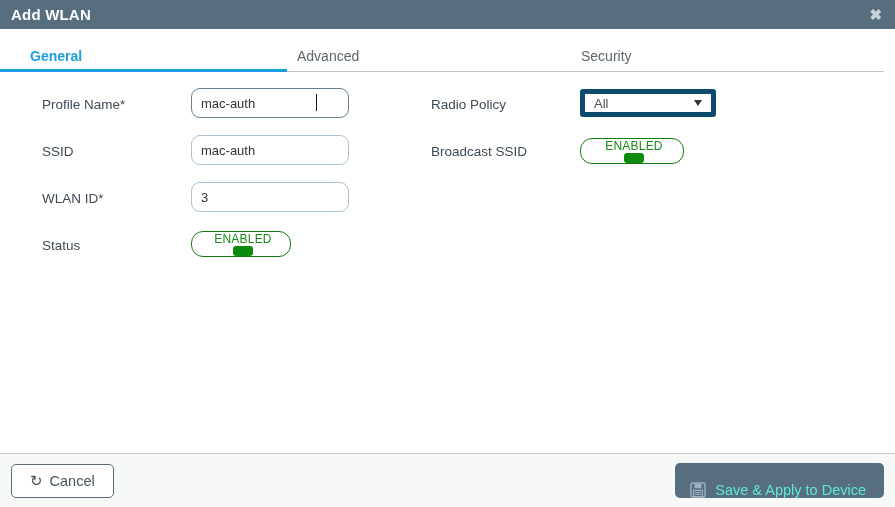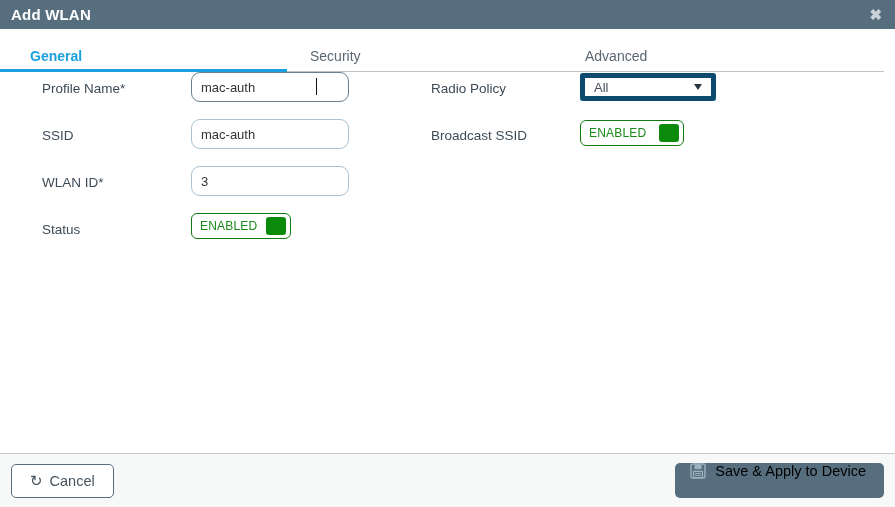--- a/index.html
+++ b/index.html
@@ -96,21 +96,21 @@
   .tab-advanced { width: 250px; text-align: left; padding-left: 21px; }
 
   
   .body {
     flex: 1 1 auto;
     position: relative;
     background: #ffffff;
   }
   .form-col {
     position: absolute;
-    top: 0;
+    top: 16px;
   }
   .col-left  { left: 42px;  width: 400px; }
   .col-right { left: 431px; width: 400px; }
 
   .field-row {
     position: relative;
     height: 47px;
   }
   .field-label {
     position: absolute;
@@ -176,24 +176,25 @@
     border-top: 6px solid #2b3740;
   }
 
   .toggle {
     display: inline-flex;
     align-items: center;
     justify-content: space-between;
     height: 26px;
     box-sizing: border-box;
     border: 1px solid #117a11;
-    border-radius: 6px;
+    border-radius: 12px;
     background: #ffffff;
     padding: 0 4px 0 8px;
     cursor: pointer;
+    flex-direction: column;
   }
   .toggle-status { width: 100px; }
   .toggle-broadcast { width: 104px; }
   .toggle-label {
     font-size: 12px;
     color: #1a8a1a;
     letter-spacing: 0.2px;
   }
   .toggle-knob {
     width: 20px;
@@ -231,29 +232,29 @@
   }
   .undo-icon {
     font-size: 15px;
     line-height: 1;
     color: #46545f;
     display: inline-block;
     transform: scaleX(-1);
   }
   .btn-save {
     display: inline-flex;
-    align-items: flex-start;
+    align-items: flex-end;
     gap: 9px;
     height: 35px;
     padding: 0 18px 0 15px;
     box-sizing: border-box;
     background: #566e7e;
     border: none;
     border-radius: 5px;
-    color: #000000;
+    color: #5eead4;
     font-size: 14.5px;
     font-family: "Liberation Sans", sans-serif;
     cursor: pointer;
   }
   .save-icon { display: inline-block; width: 16px; height: 16px; }
   .save-icon svg { display: block; }
 </style>
 </head>
 <body>
 
@@ -261,22 +262,22 @@
 
   <div class="titlebar">
     <span class="title-text">Add WLAN</span>
     <span class="close-icon">✖</span>
   </div>
 
   <div class="tabbar">
     <div class="tabbar-underline"></div>
     <div class="tabs">
       <div class="tab active tab-general">General</div>
+      <div class="tab tab-advanced">Advanced</div>
       <div class="tab tab-security">Security</div>
-      <div class="tab tab-advanced">Advanced</div>
     </div>
   </div>
 
   <div class="body">
 
     <div class="form-col col-left">
 
       <div class="field-row">
         <span class="field-label">Profile Name*</span>
         <div class="field-control">

